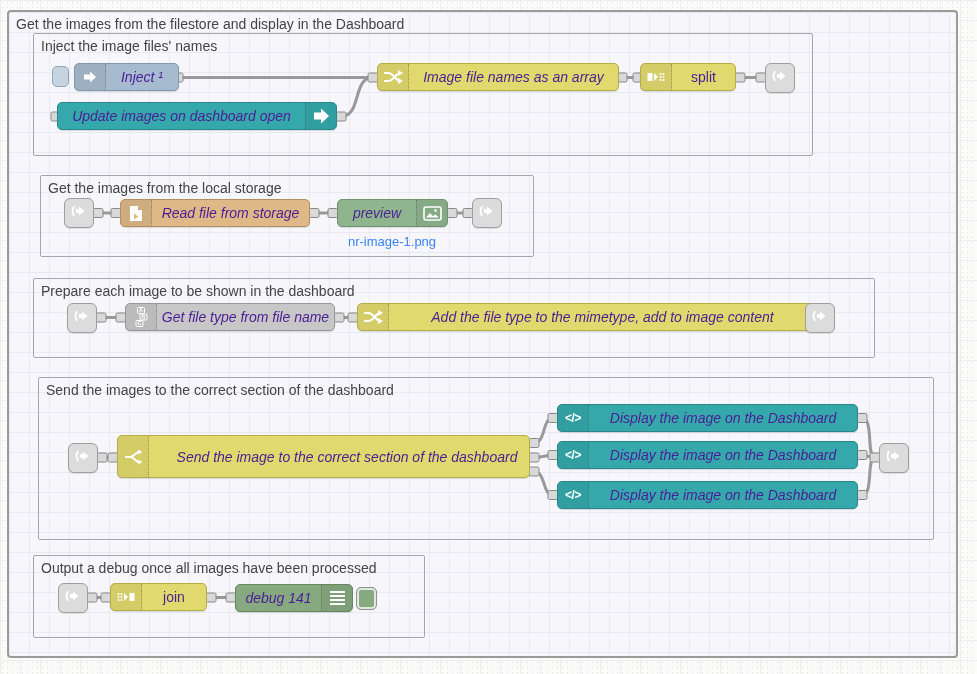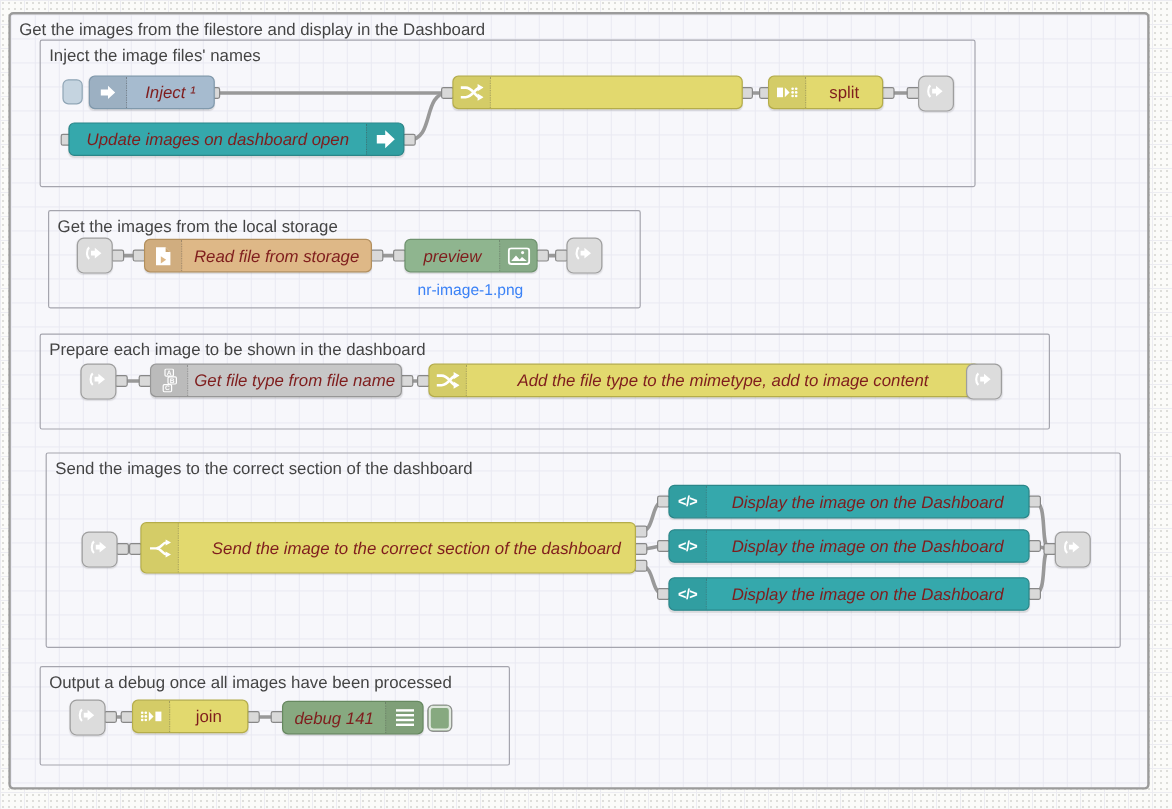--- a/index.html
+++ b/index.html
@@ -33,21 +33,21 @@
   svg.wire-layer{position:absolute;left:0;top:0;z-index:1;}
   .wire{stroke:#999;stroke-width:3;fill:none;stroke-linecap:round;}
   .port{fill:#d9d9d9;stroke:#888;stroke-width:1;}
   .node{
     position:absolute;height:28px;border-radius:5px;display:flex;align-items:stretch;
     box-sizing:border-box;border:1.5px solid;z-index:2;
     box-shadow:0 1px 1px rgba(0,0,0,0.12);
   }
   .nlabel{
     flex:1;display:flex;align-items:center;justify-content:center;
-    font-size:14px;font-style:italic;color:#7f1d1d;padding:0 6px;white-space:nowrap;overflow:hidden;
+    font-size:14px;font-style:italic;color:#4c1d95;padding:0 6px;white-space:nowrap;overflow:hidden;
   }
   .plain .nlabel{font-style:normal;}
   .icon-region{
     width:30px;min-width:30px;display:flex;align-items:center;justify-content:center;
     background:rgba(0,0,0,0.06);
   }
   .icon-region.left{border-right:1px dotted rgba(70,70,70,0.45);border-radius:3.5px 0 0 3.5px;}
   .icon-region.right{border-left:1px dotted rgba(70,70,70,0.45);border-radius:0 3.5px 3.5px 0;}
   .n-inject{background:#a6bbcf;border-color:#8099ac;}
   .n-teal{background:#35a8ac;border-color:#2a8689;}
@@ -180,20 +180,21 @@
 
 <div class="node n-yellow" style="left:377px;top:63px;width:242px;">
   <span class="icon-region left">
     <svg width="20" height="16" viewBox="0 0 20 16">
       <path d="M1 4 h4 c6 0 8 8 12 8" stroke="#fff" stroke-width="2.2" fill="none"></path>
       <path d="M1 12 h4 c6 0 8 -8 12 -8" stroke="#fff" stroke-width="2.2" fill="none"></path>
       <path d="M15 1 l5 3 -5 3 z" fill="#fff"></path>
         <path d="M15 9 l5 3 -5 3 z" fill="#fff"></path>
     </svg>
   </span>
+  <span class="nlabel">Image file names as an array</span>
 </div>
 
 <div class="node n-yellow plain" style="left:640px;top:63px;width:96px;">
   <span class="icon-region left">
     <svg width="18" height="14" viewBox="0 0 18 14">
       <rect x="0.5" y="3" width="5" height="8" fill="#fff"></rect>
       <path d="M7 3 l4 4 -4 4 z" fill="#fff"></path>
       <circle cx="13.5" cy="4" r="1.1" fill="#fff"></circle>
         <circle cx="16.5" cy="4" r="1.1" fill="#fff"></circle>
       <circle cx="13.5" cy="7" r="1.1" fill="#fff"></circle>

